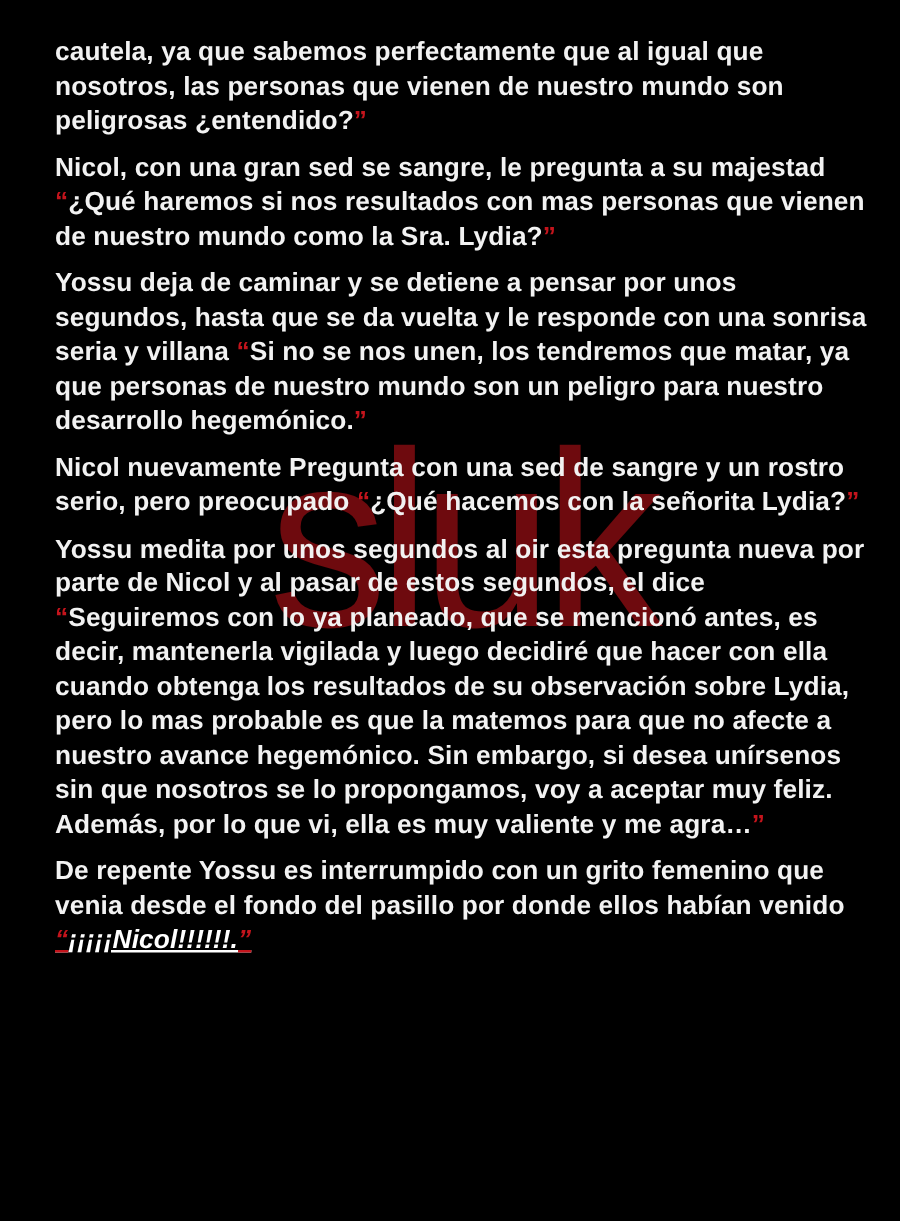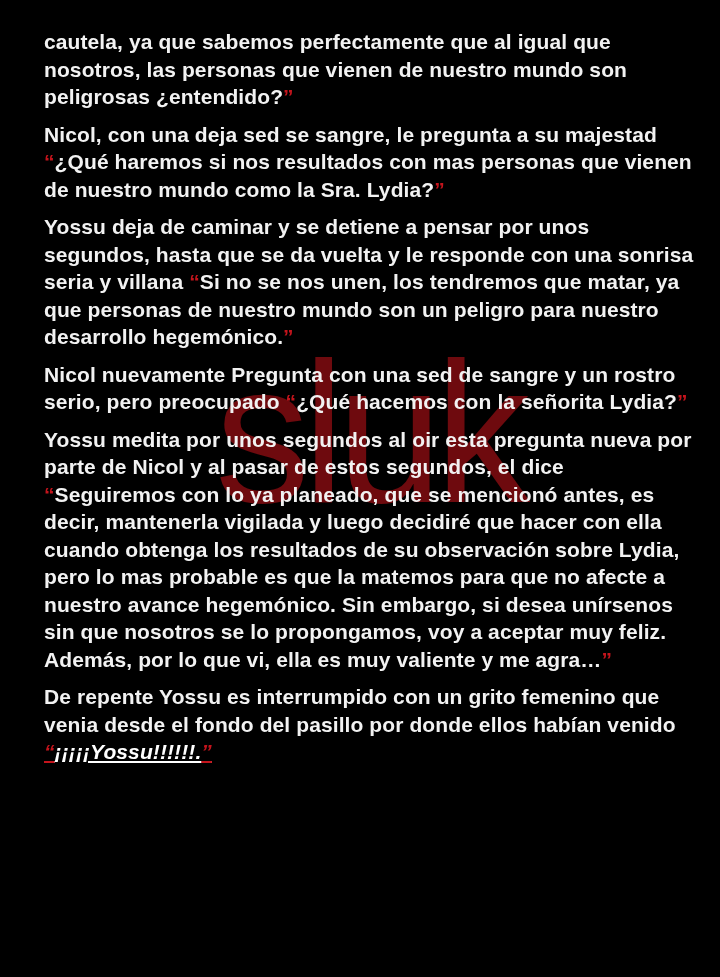--- a/index.html
+++ b/index.html
@@ -65,23 +65,23 @@
 </head>
 <body>
 
 <div class="watermark">sluk</div>
 
 <div class="page">
 
   <p class="para"><span>cautela, ya que sabemos perfectamente que al igual que nosotros, las personas que vienen de nuestro mundo son peligrosas ¿entendido?</span><span class="q">”</span></p>
 
 
-  <p class="para"><span>Nicol, con una deja sed se sangre, le pregunta a su majestad </span><span class="q">“</span><span>¿Qué haremos si nos resultados con mas personas que vienen de nuestro mundo como la Sra. Lydia?</span><span class="q">”</span></p>
+  <p class="para"><span>Nicol, con una gran sed se sangre, le pregunta a su majestad </span><span class="q">“</span><span>¿Qué haremos si nos resultados con mas personas que vienen de nuestro mundo como la Sra. Lydia?</span><span class="q">”</span></p>
 
   <p class="para"><span>Yossu deja de caminar y se detiene a pensar por unos segundos, hasta que se da vuelta y le responde con una sonrisa seria y villana </span><span class="q">“</span><span>Si no se nos unen, los tendremos que matar, ya que personas de nuestro mundo son un peligro para nuestro desarrollo hegemónico.</span><span class="q">”</span></p>
 
   <p class="para"><span>Nicol nuevamente Pregunta con una sed de sangre y un rostro serio, pero preocupado </span><span class="q">“</span><span>¿Qué hacemos con la señorita Lydia?</span><span class="q">”</span></p>
 
   <p class="para"><span>Yossu medita por unos segundos al oir esta pregunta nueva por parte de Nicol y al pasar de estos segundos, el dice </span><span class="q">“</span><span>Seguiremos con lo ya planeado, que se mencionó antes, es decir, mantenerla vigilada y luego decidiré que hacer con ella cuando obtenga los resultados de su observación sobre Lydia, pero lo mas probable es que la matemos para que no afecte a nuestro avance hegemónico. Sin embargo, si desea unírsenos sin que nosotros se lo propongamos, voy a aceptar muy feliz. Además, por lo que vi, ella es muy valiente y me agra…</span><span class="q">”</span></p>
 
-  <p class="para"><span>De repente Yossu es interrumpido con un grito femenino que venia desde el fondo del pasillo por donde ellos habían venido </span><span class="shout"><span class="q">“</span><span>¡¡¡¡¡Yossu!!!!!!.</span><span class="q">”</span></span></p>
+  <p class="para"><span>De repente Yossu es interrumpido con un grito femenino que venia desde el fondo del pasillo por donde ellos habían venido </span><span class="shout"><span class="q">“</span><span>¡¡¡¡¡Nicol!!!!!!.</span><span class="q">”</span></span></p>
 
 </div>
 
 </body></html>

